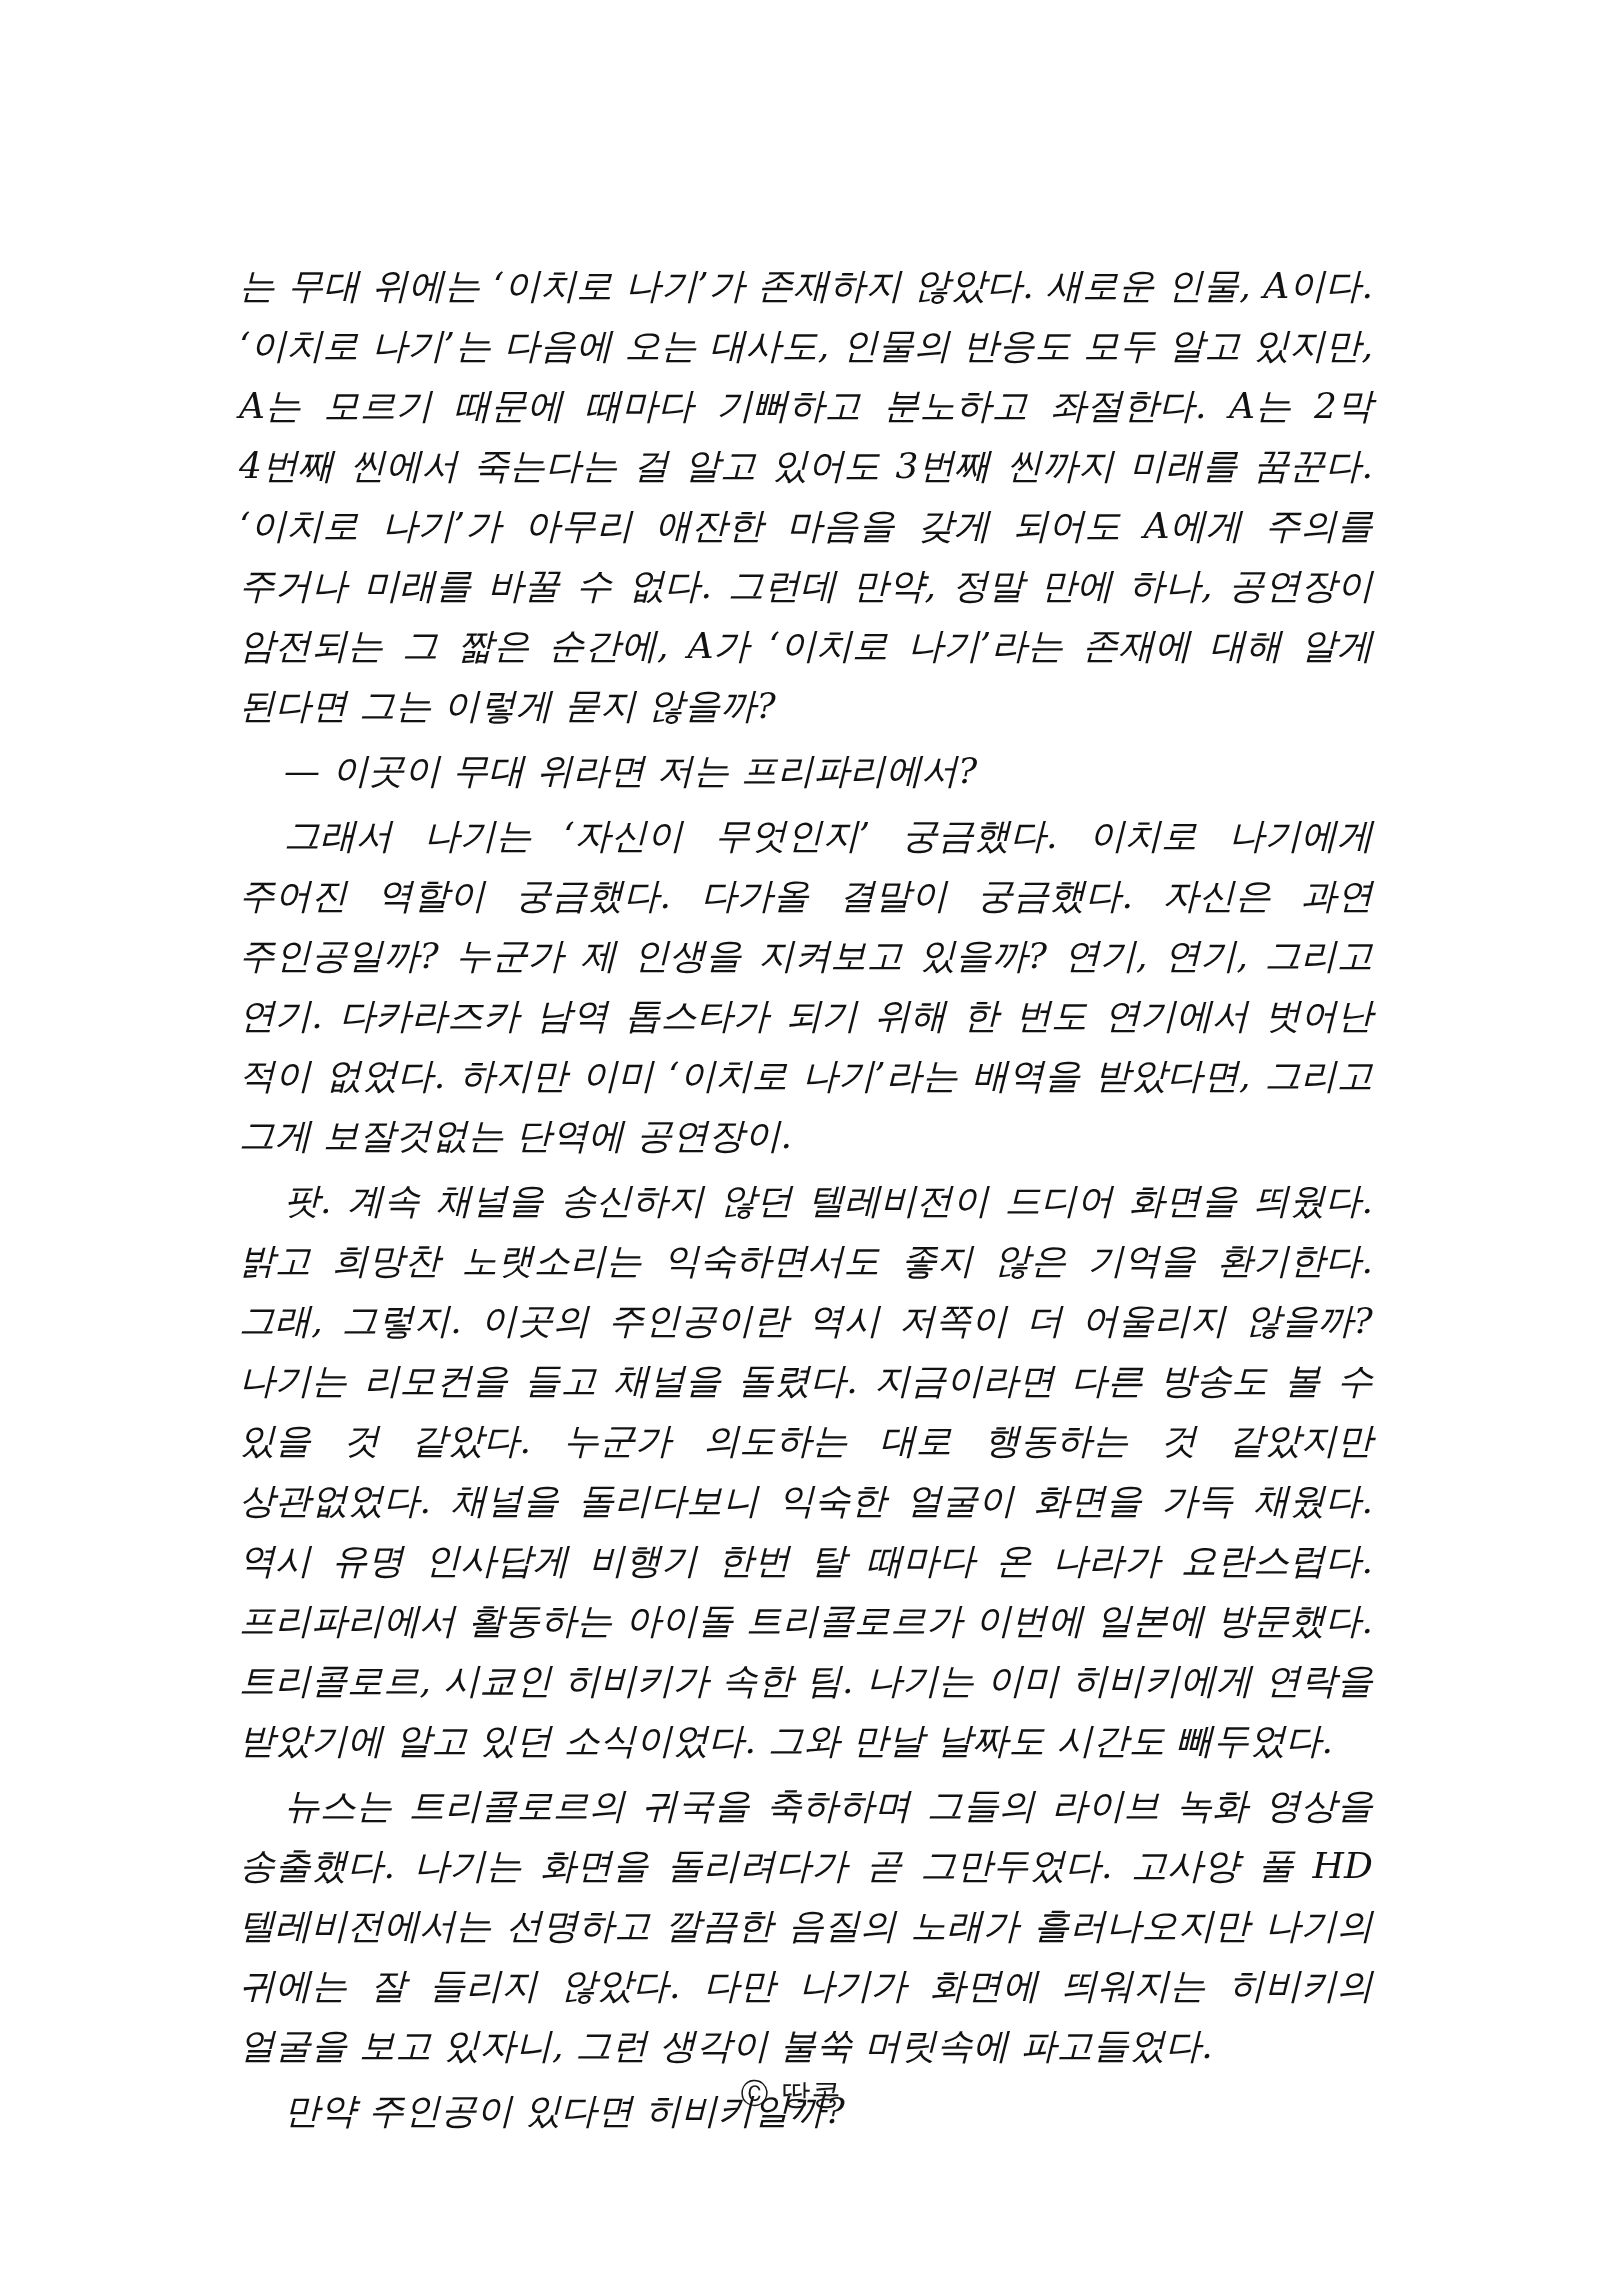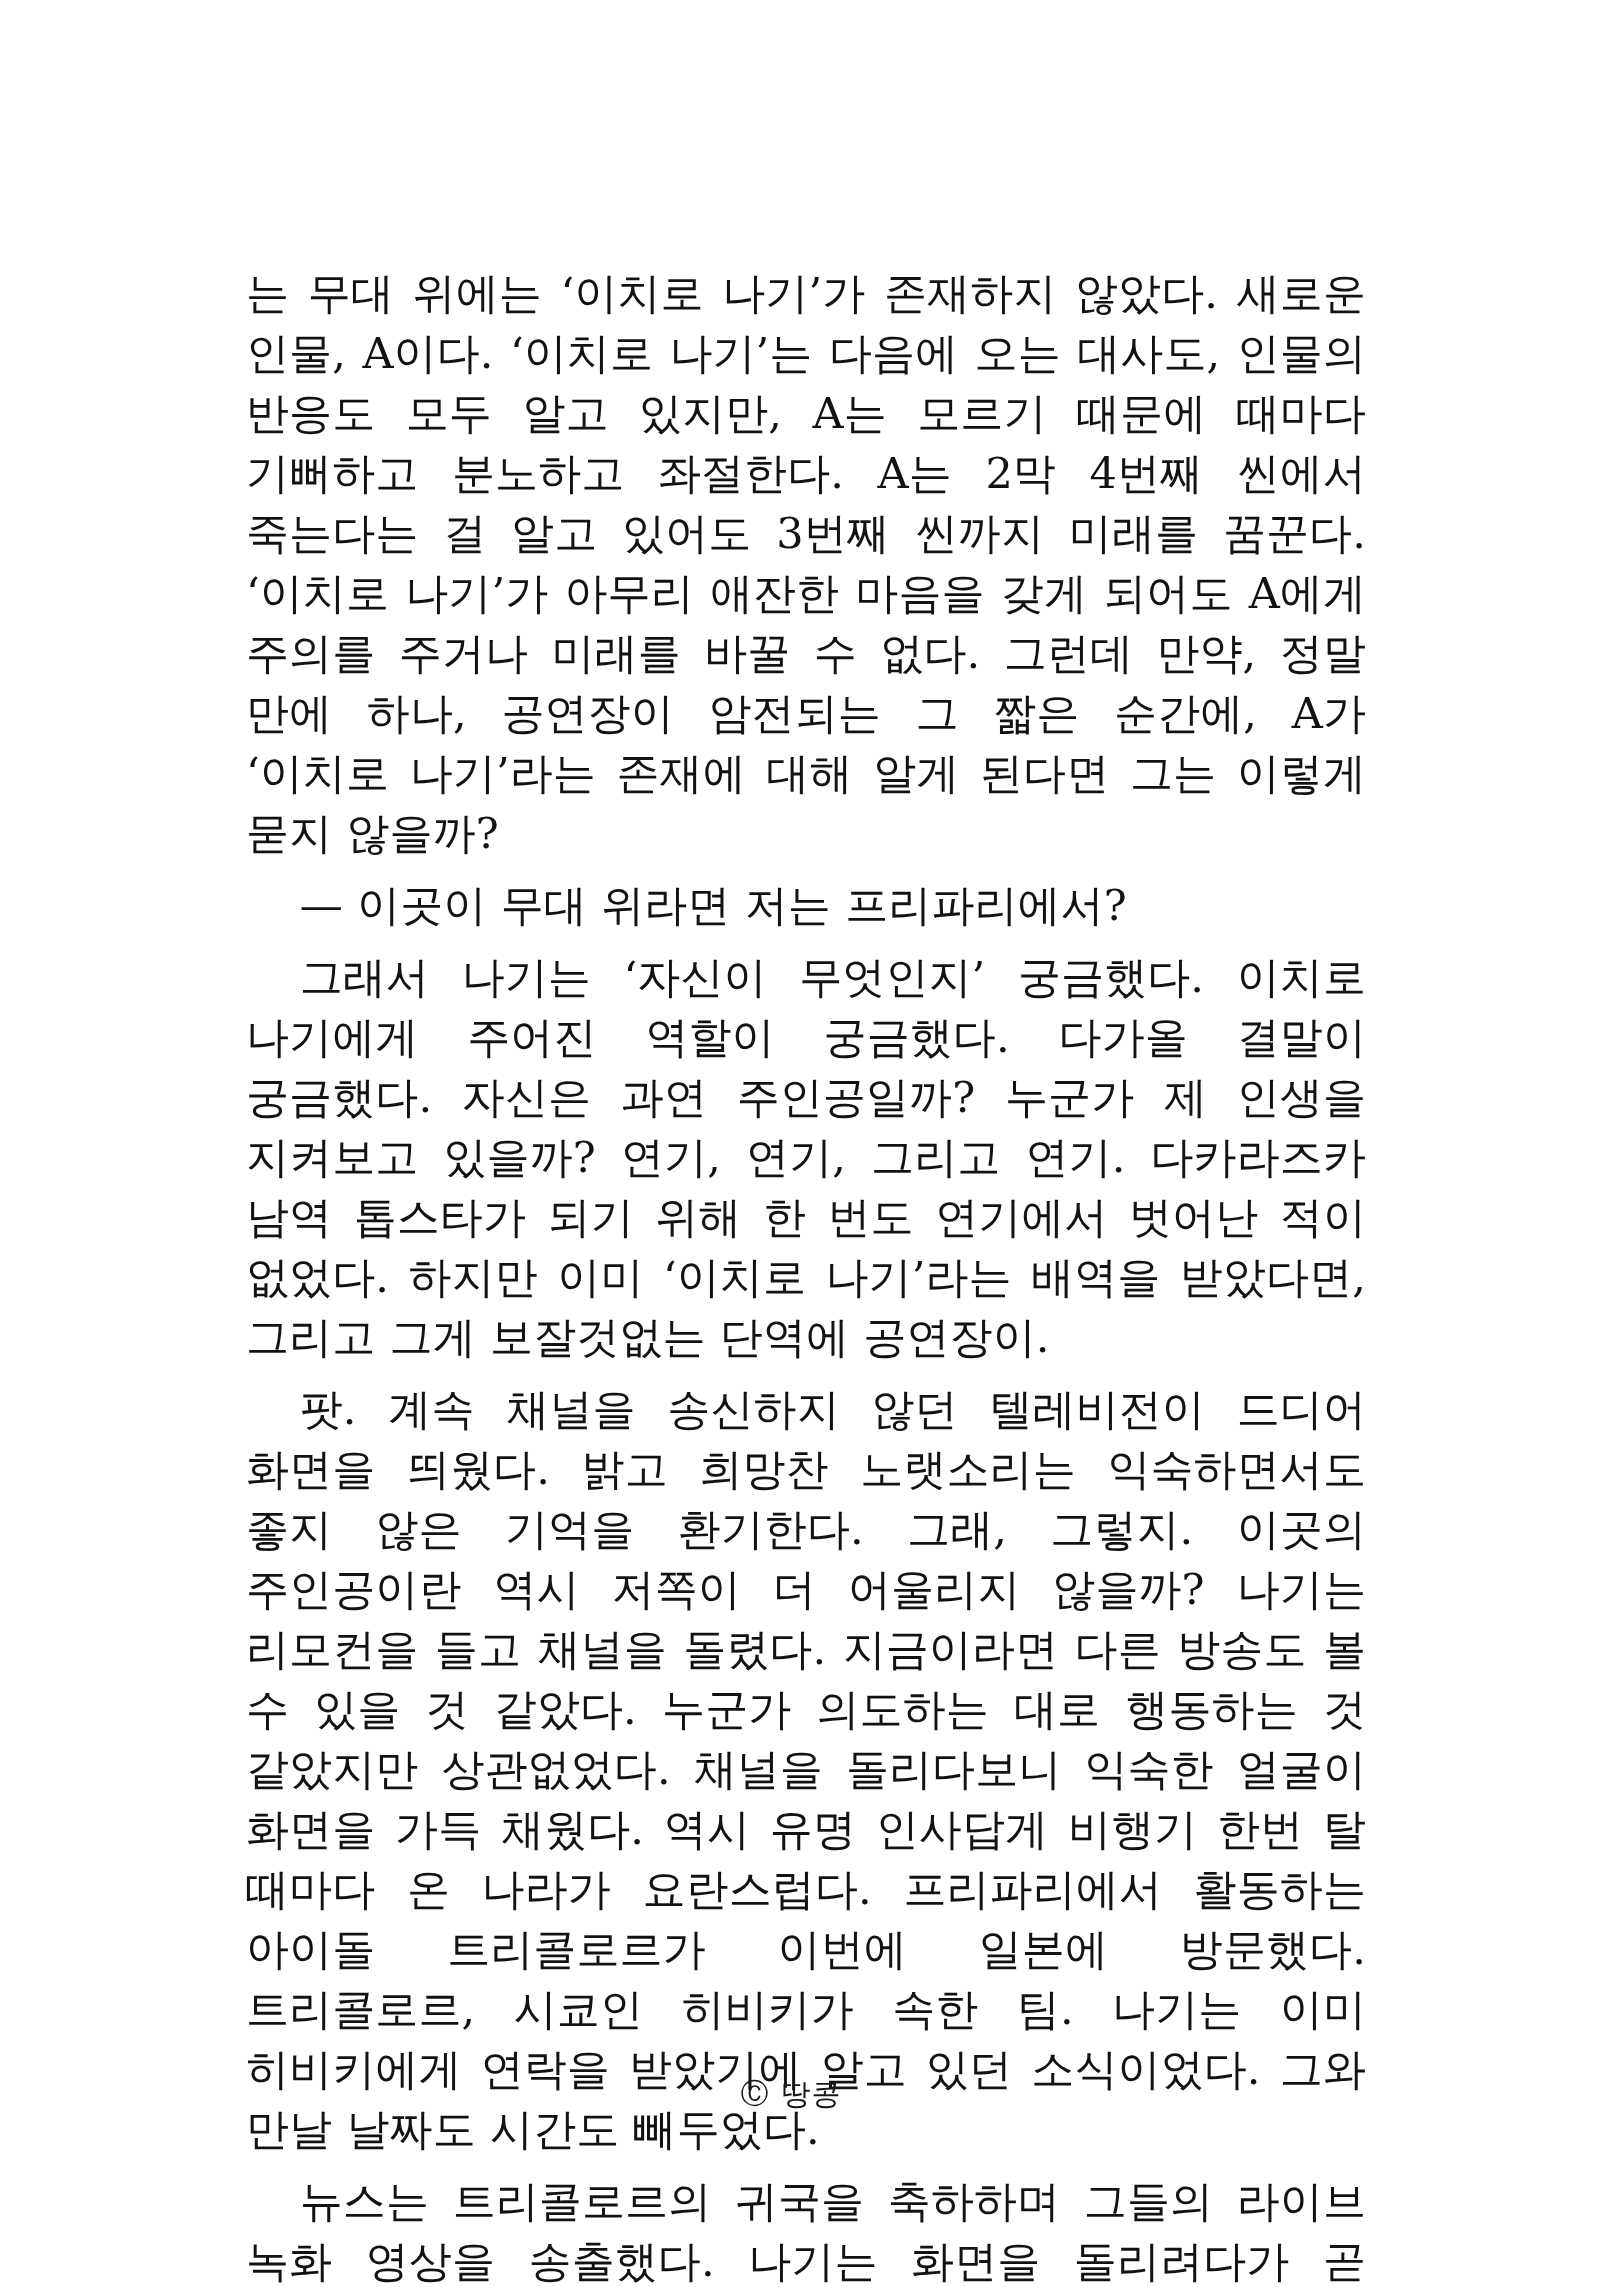--- a/index.html
+++ b/index.html
@@ -22,32 +22,33 @@
   }
 
   .text-column {
     position: absolute;
     left: 234px;
     top: 251px;
     width: 1144px;
   }
 
   .para {
-    margin: 12px;
+    margin: 5px;
     text-align: justify;
     text-align-last: left;
     text-justify: inter-character;
-    font-size: 43px;
+    font-size: 36px;
     line-height: 60px;
     letter-spacing: 0.1px;
     word-spacing: 0.5px;
     word-break: keep-all;
     overflow-wrap: break-word;
     hyphens: none;
     color: #121212;
+    font-style: italic;
   }
 
   .para.continued {
     text-indent: 0;
   }
 
   .para.indent {
     text-indent: 1.25em;
   }
 

